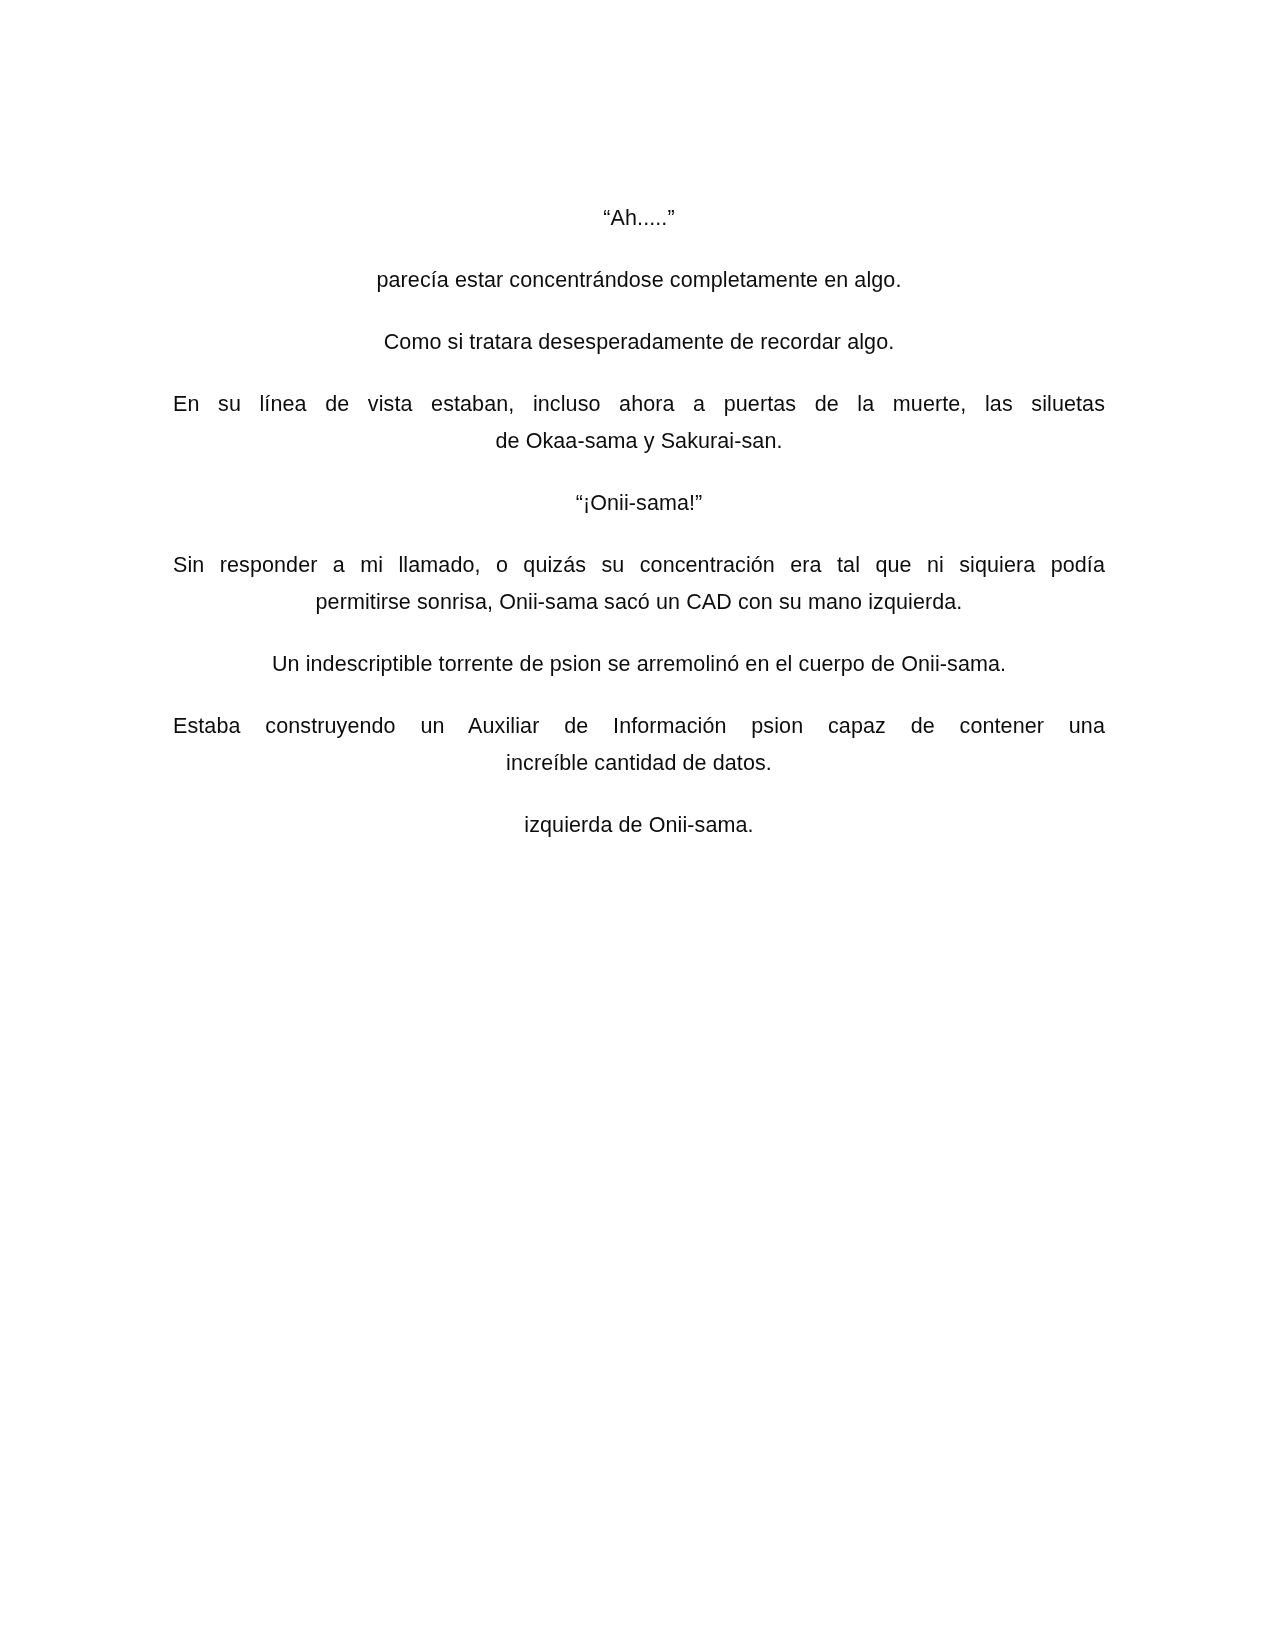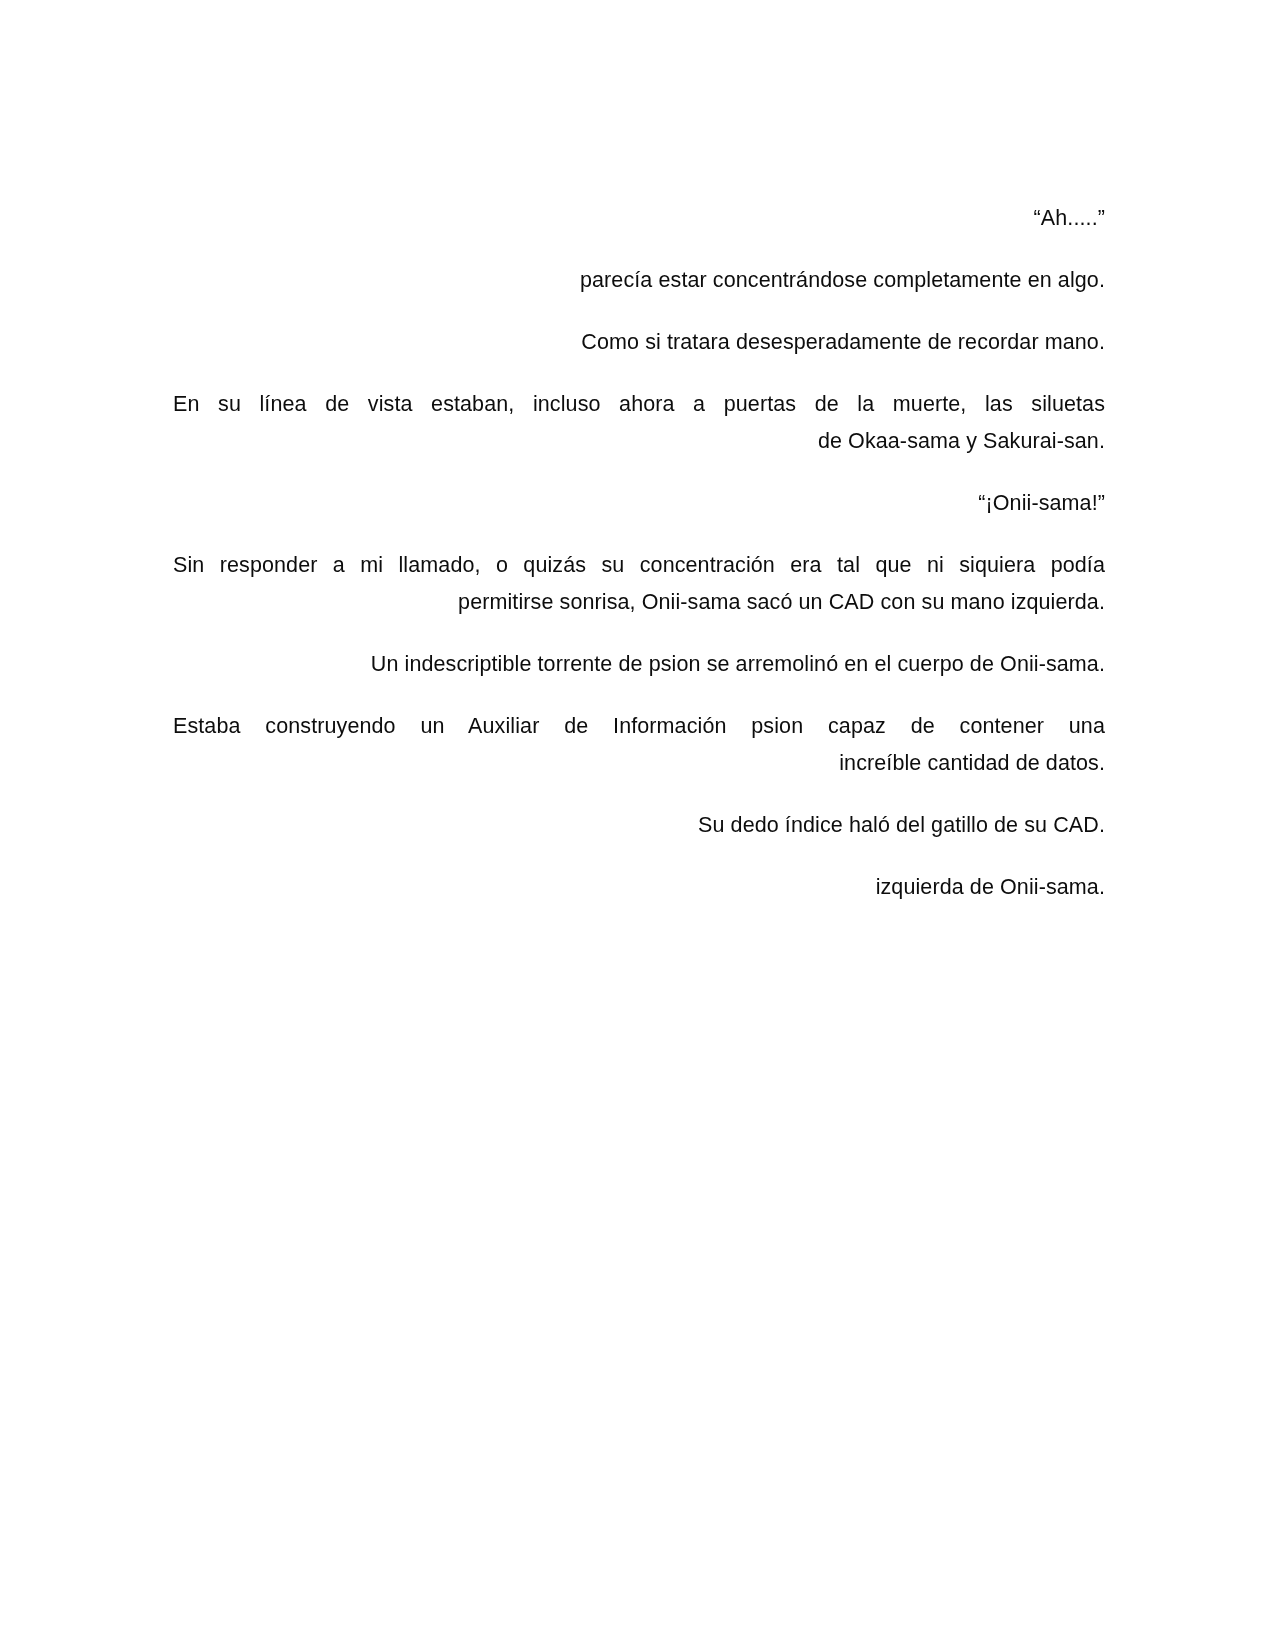--- a/index.html
+++ b/index.html
@@ -22,60 +22,57 @@
     width: 932px;
     font-size: 21.5px;
     line-height: 37px;
     color: #0d0d0d;
     letter-spacing: 0.1px;
   }
   .paragraph {
     margin: 0 0 25px 0;
   }
   .line {
-    text-align: right;
+    text-align: center;
   }
   
   .line.stretch {
     text-align: justify;
     text-align-last: justify;
   }
 </style>
 </head>
 <body>
 
 <div class="page">
   <div class="doc">
       <div class="paragraph">
         <div class="line">“Ah.....”</div>
       </div>
       <div class="paragraph">
         <div class="line">parecía estar concentrándose completamente en algo.</div>
       </div>
       <div class="paragraph">
-        <div class="line">Como si tratara desesperadamente de recordar mano.</div>
+        <div class="line">Como si tratara desesperadamente de recordar algo.</div>
       </div>
       <div class="paragraph">
         <div class="line stretch">En su línea de vista estaban, incluso ahora a puertas de la muerte, las siluetas</div>
         <div class="line">de Okaa-sama y Sakurai-san.</div>
       </div>
       <div class="paragraph">
         <div class="line">“¡Onii-sama!”</div>
       </div>
       <div class="paragraph">
         <div class="line stretch">Sin responder a mi llamado, o quizás su concentración era tal que ni siquiera podía</div>
         <div class="line">permitirse sonrisa, Onii-sama sacó un CAD con su mano izquierda.</div>
       </div>
       <div class="paragraph">
         <div class="line">Un indescriptible torrente de psion se arremolinó en el cuerpo de Onii-sama.</div>
       </div>
       <div class="paragraph">
         <div class="line stretch">Estaba construyendo un Auxiliar de Información psion capaz de contener una</div>
         <div class="line">increíble cantidad de datos.</div>
       </div>
       <div class="paragraph">
-        <div class="line">Su dedo índice haló del gatillo de su CAD.</div>
-      </div>
-      <div class="paragraph">
         <div class="line">izquierda de Onii-sama.</div>
       </div>
     </div>
 </div>
 
 </body></html>

